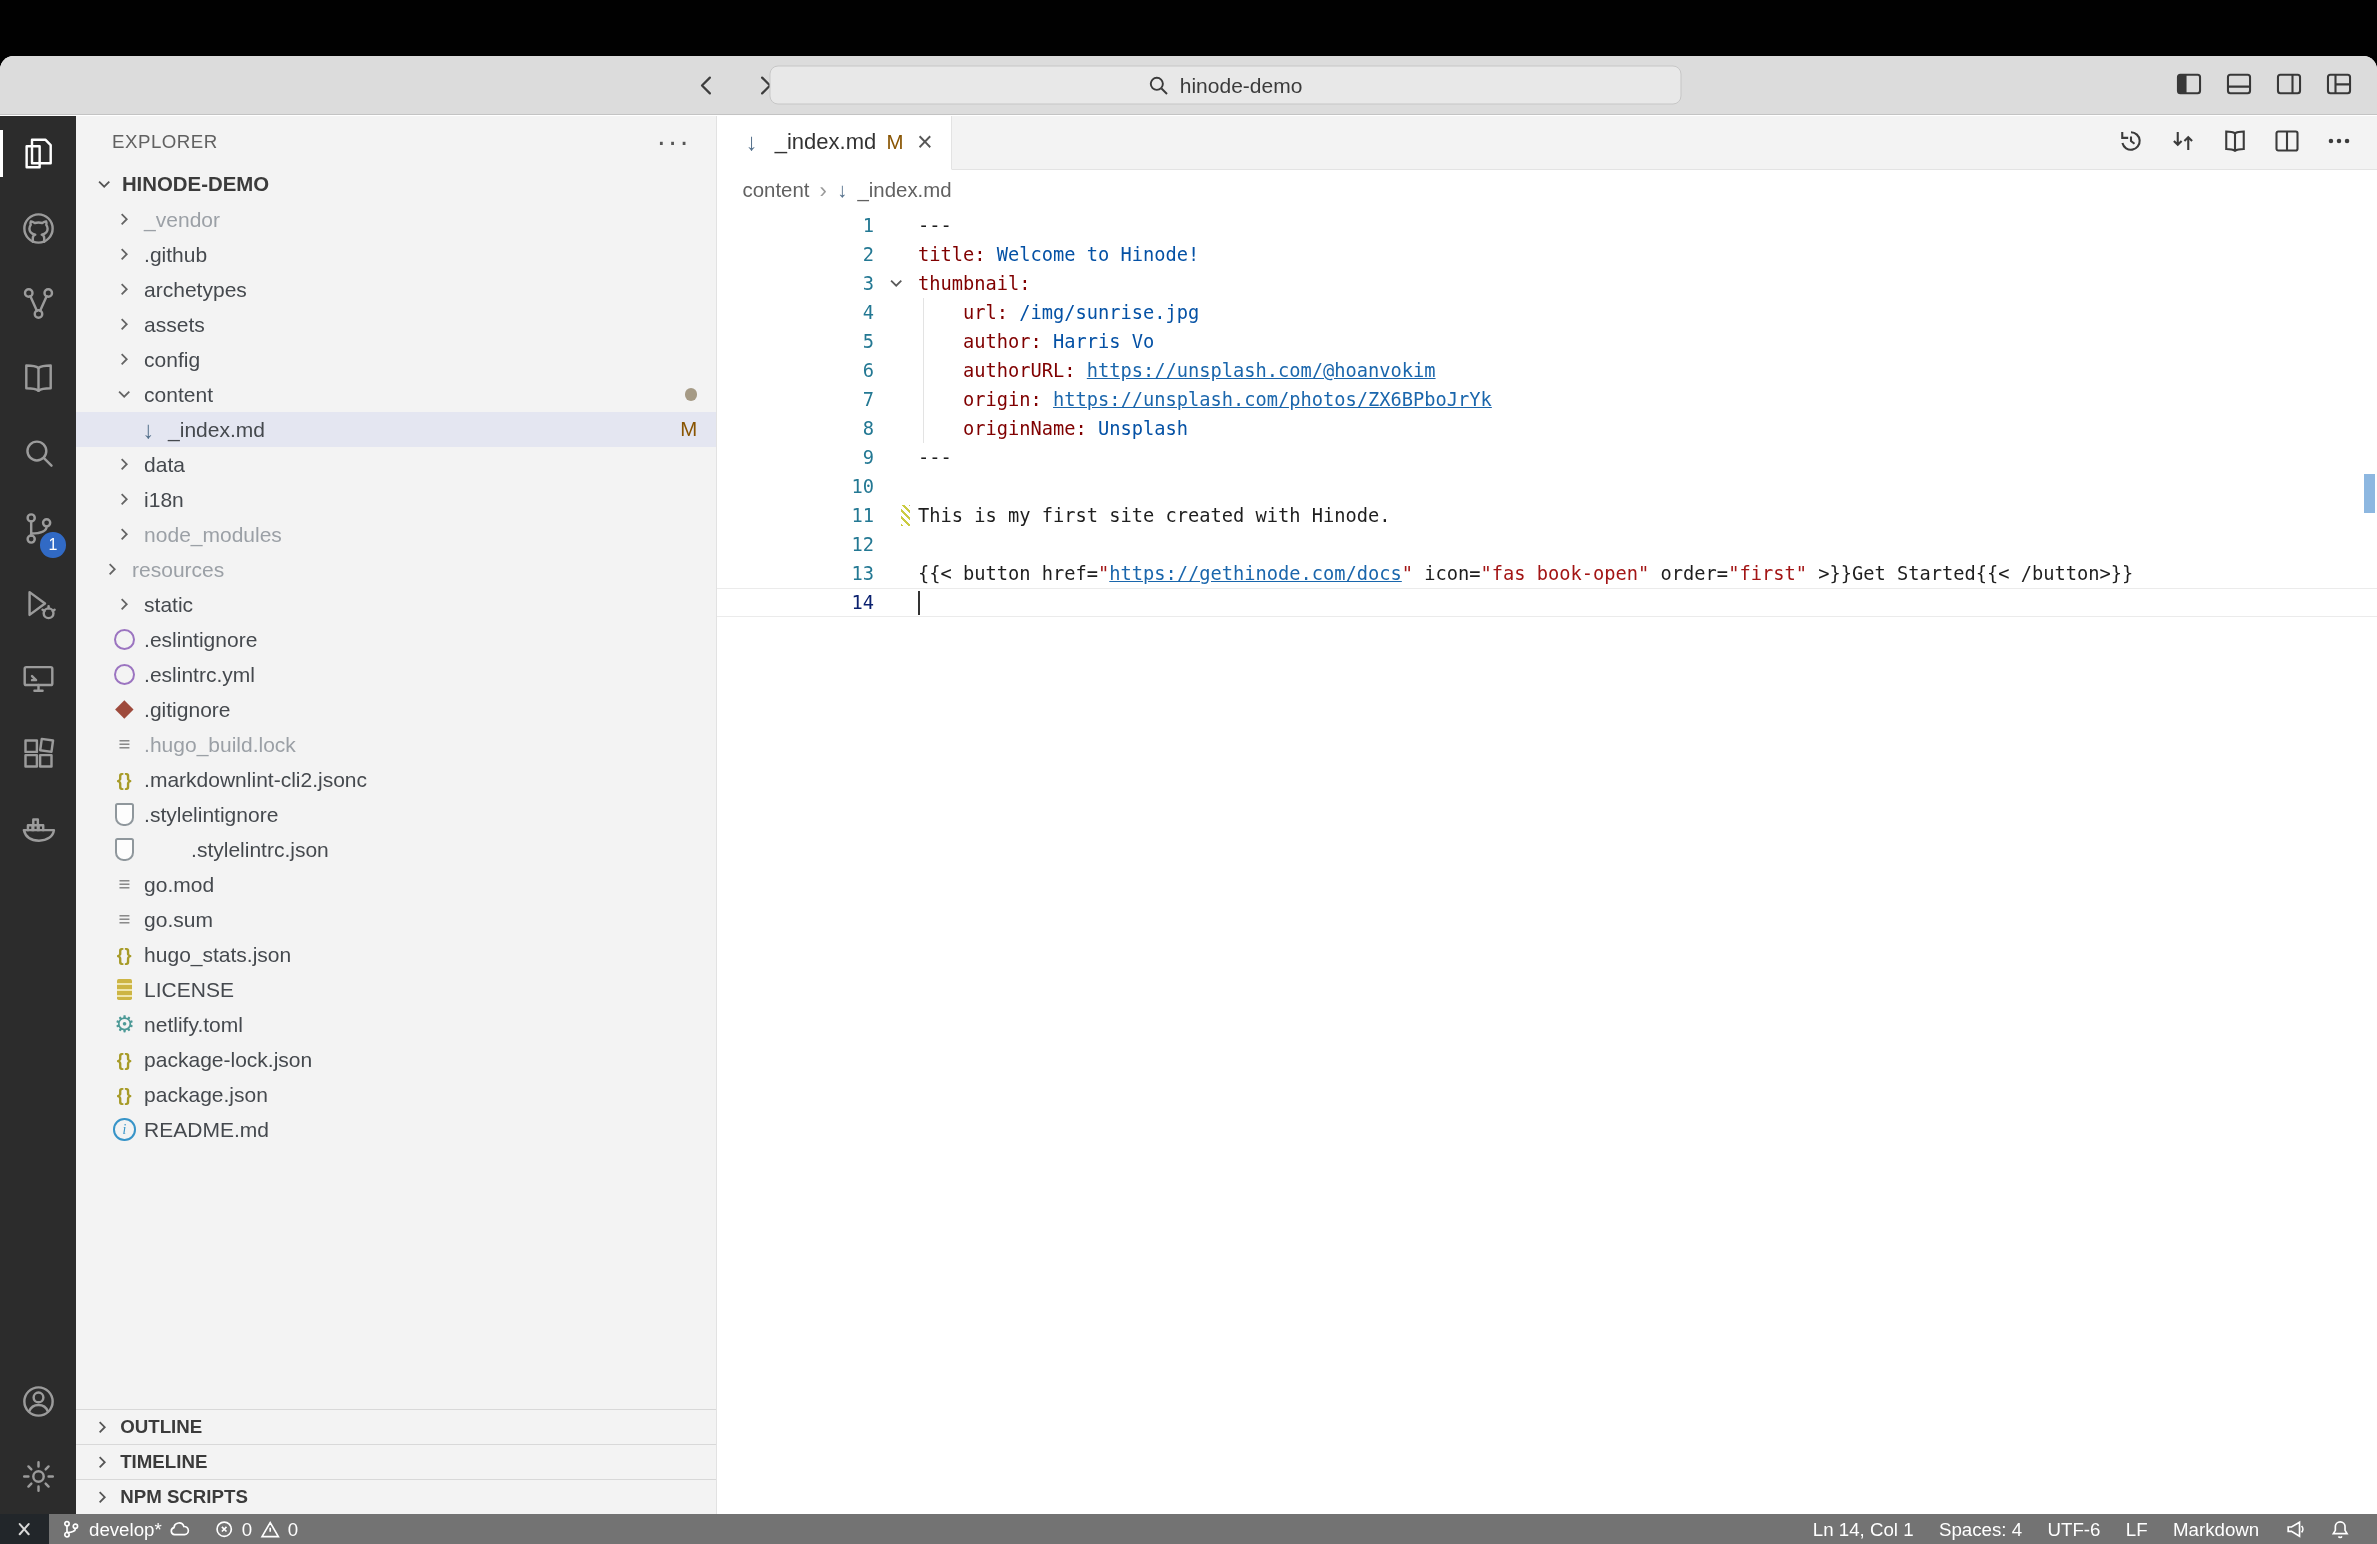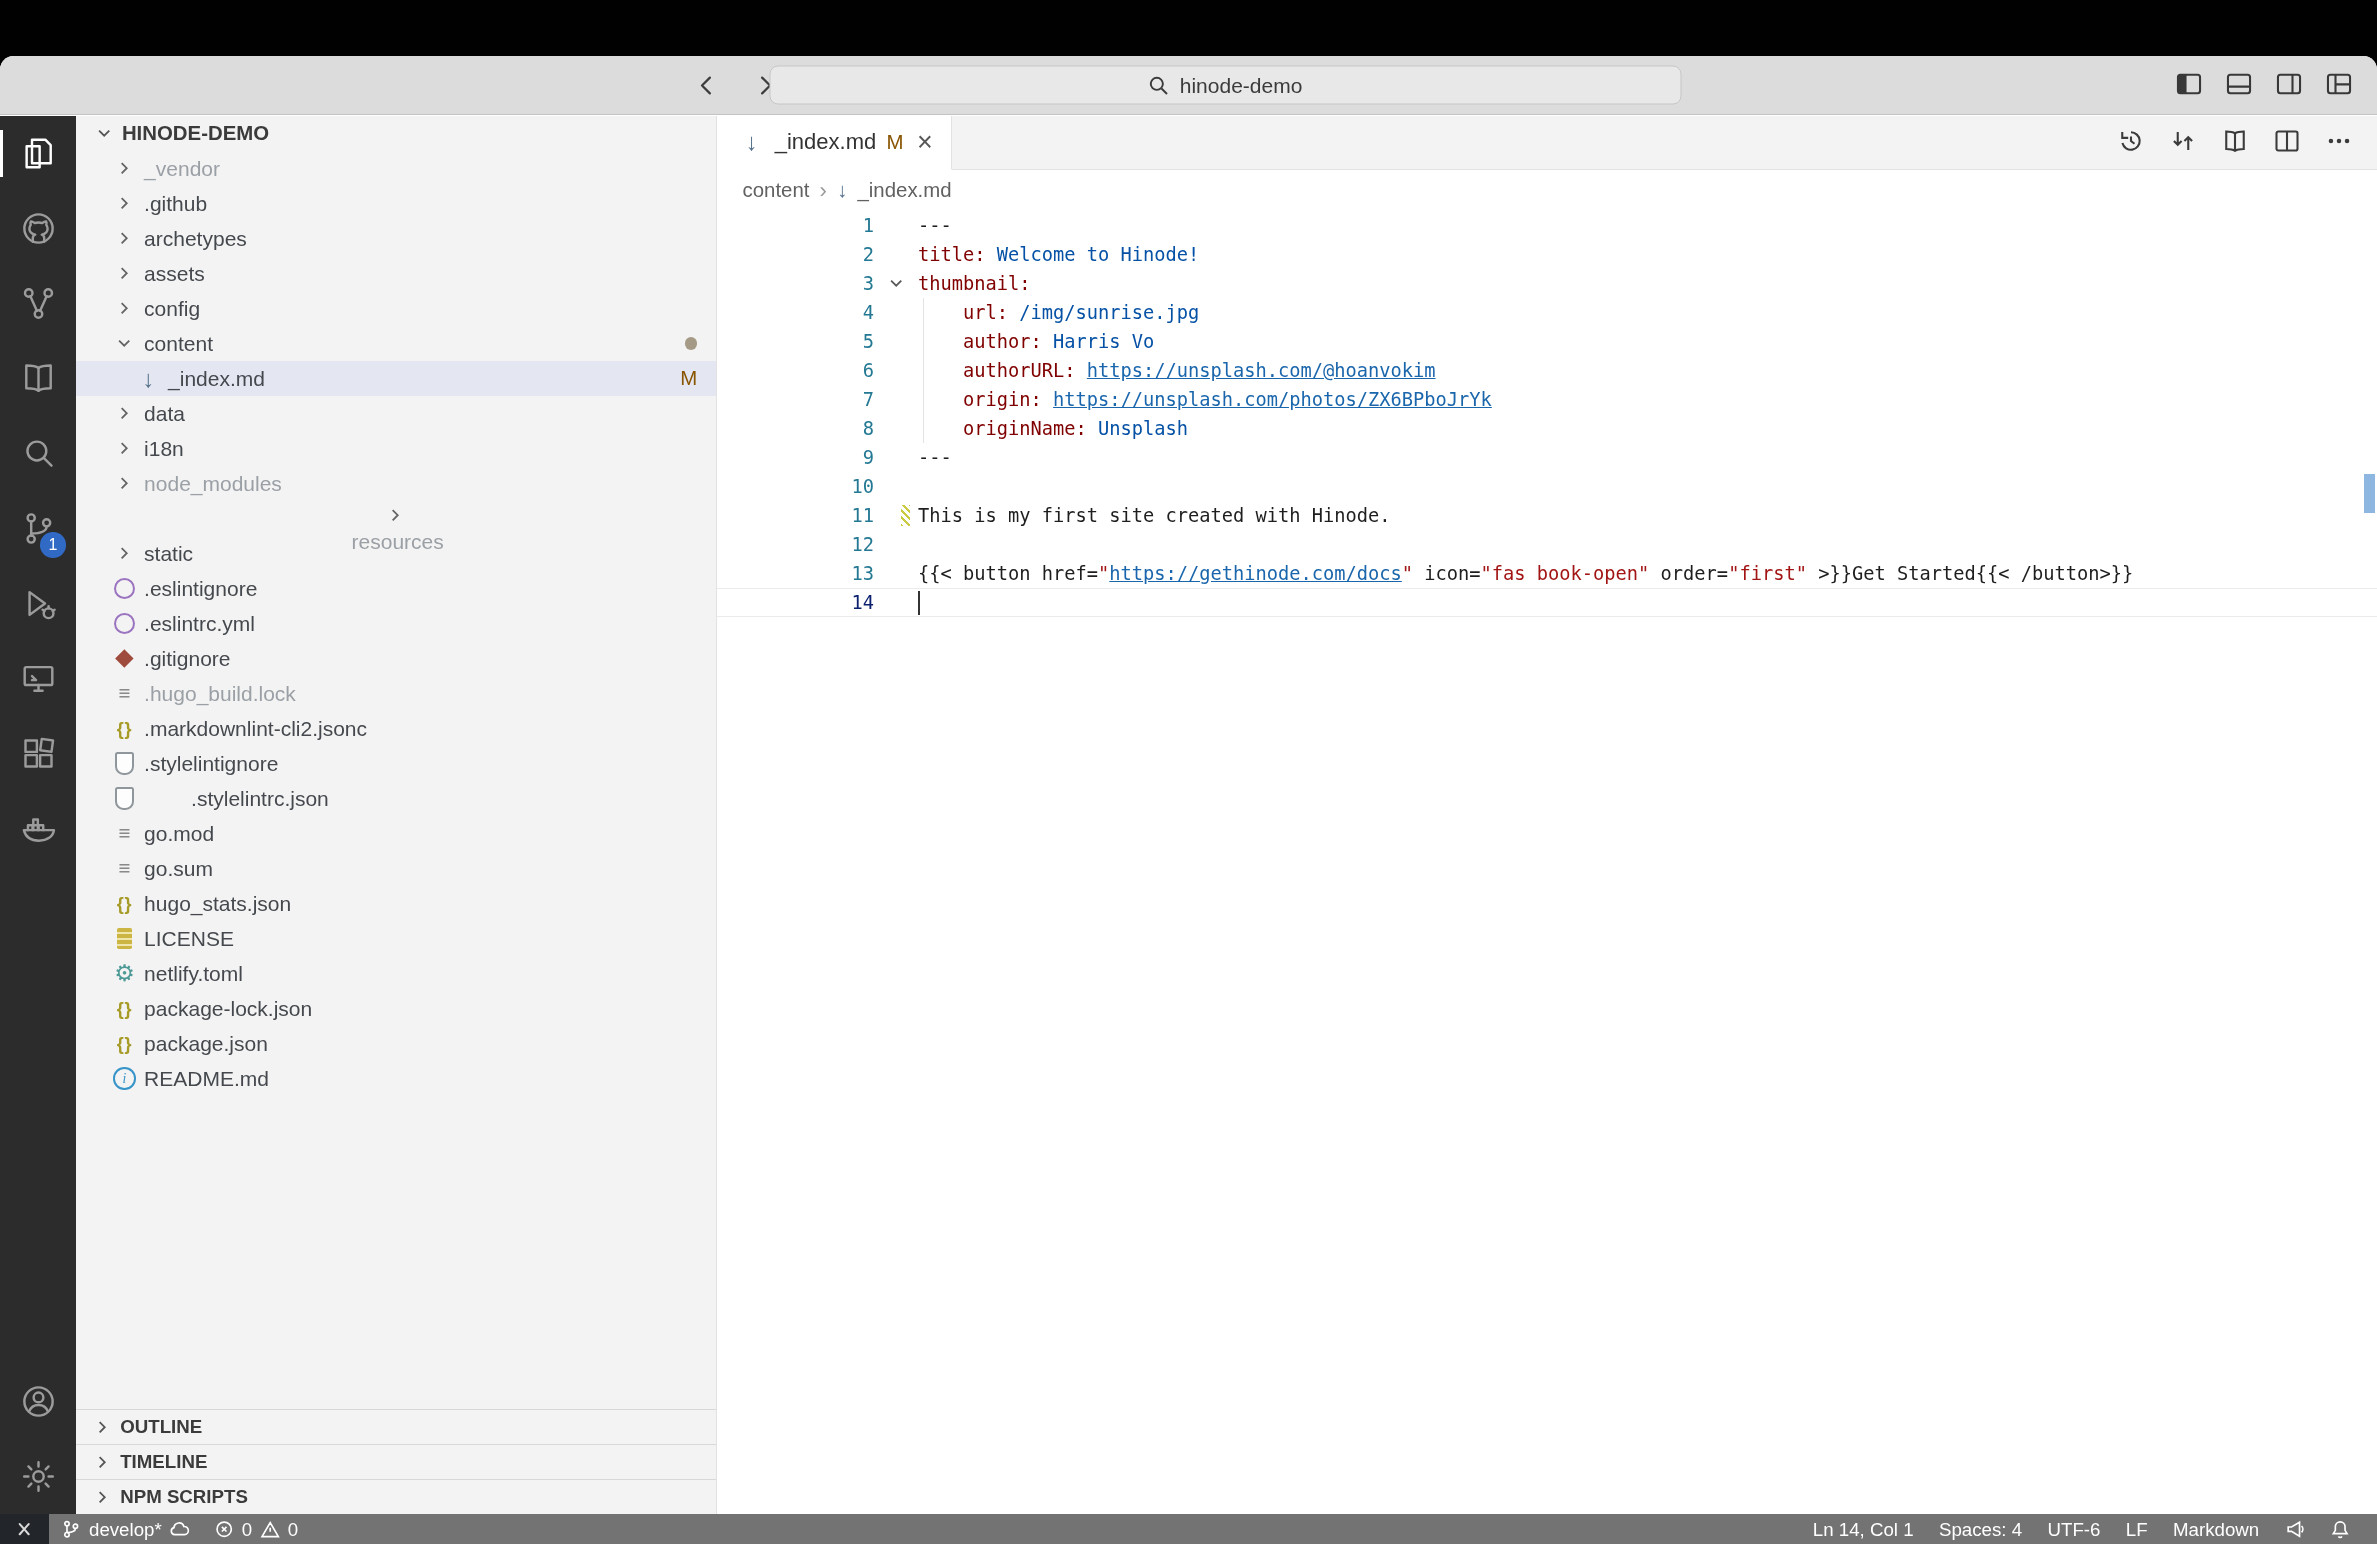--- a/index.html
+++ b/index.html
@@ -241,20 +241,24 @@
           </div>
           <div class="ab-item">
             <svg viewBox="0 0 24 24" fill="none" stroke="currentColor" stroke-width="1.5" stroke-linecap="round" stroke-linejoin="round">
               <circle cx="12" cy="12" r="3.2"></circle>
               <path d="M12 3.2v2.6M12 18.2v2.6M3.2 12h2.6M18.2 12h2.6M5.8 5.8l1.8 1.8M16.4 16.4l1.8 1.8M18.2 5.8l-1.8 1.8M7.6 16.4l-1.8 1.8"></path>
             </svg>
           </div>
         </div>
 
       <div class="sidebar">
+        <div class="sb-header">
+          <span>EXPLORER</span>
+          <span class="sb-more">···</span>
+        </div>
         <div class="root-row">
           <span class="twisty" style="width:25.5px;display:flex;justify-content:center;color:#555;">
             <svg viewBox="0 0 16 16" width="20.4" height="20.4" fill="none" stroke="currentColor" stroke-width="1.4">
                 <path d="M4 6l4 4 4-4"></path>
               </svg>
           </span>
           <span>HINODE-DEMO</span>
         </div>
         <div id="tree">
             <div class="row dim" style="padding-left: 34px;">
@@ -330,21 +334,21 @@
               <span class="lbl">i18n</span>
             </div>
             <div class="row dim" style="padding-left: 34px;">
               <span class="twisty">
                 <svg viewBox="0 0 16 16" width="20.4" height="20.4" fill="none" stroke="currentColor" stroke-width="1.4">
                   <path d="M6 4l4 4-4 4"></path>
                 </svg>
               </span>
               <span class="lbl">node_modules</span>
             </div>
-            <div class="row dim" style="padding-left: 22px; flex-direction: column;">
+            <div class="row dim" style="padding-left: 22px;">
               <span class="twisty">
                 <svg viewBox="0 0 16 16" width="20.4" height="20.4" fill="none" stroke="currentColor" stroke-width="1.4">
                   <path d="M6 4l4 4-4 4"></path>
                 </svg>
               </span>
               <span class="lbl">resources</span>
             </div>
             <div class="row" style="padding-left: 34px;">
               <span class="twisty">
                 <svg viewBox="0 0 16 16" width="20.4" height="20.4" fill="none" stroke="currentColor" stroke-width="1.4">

